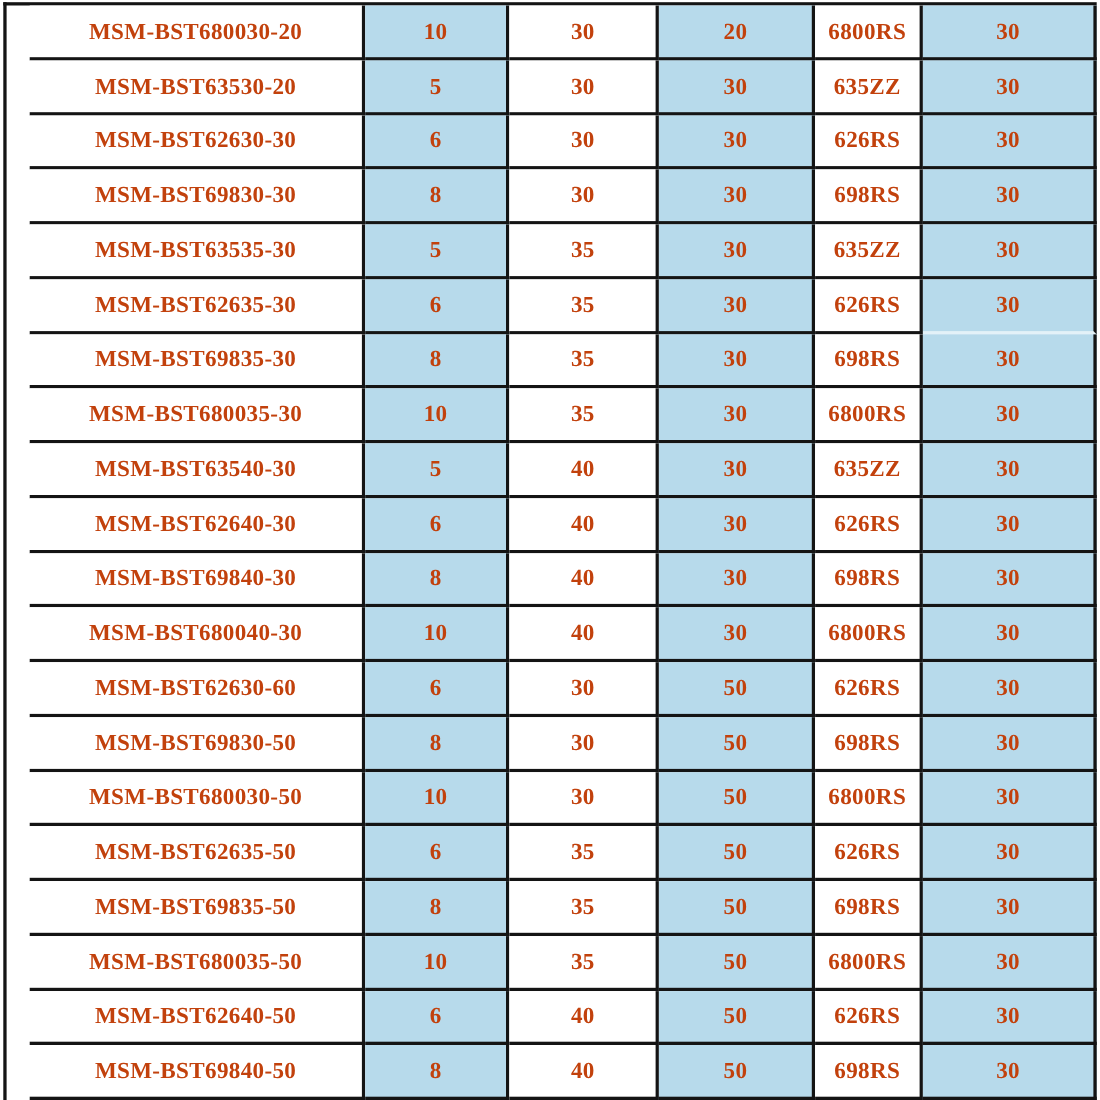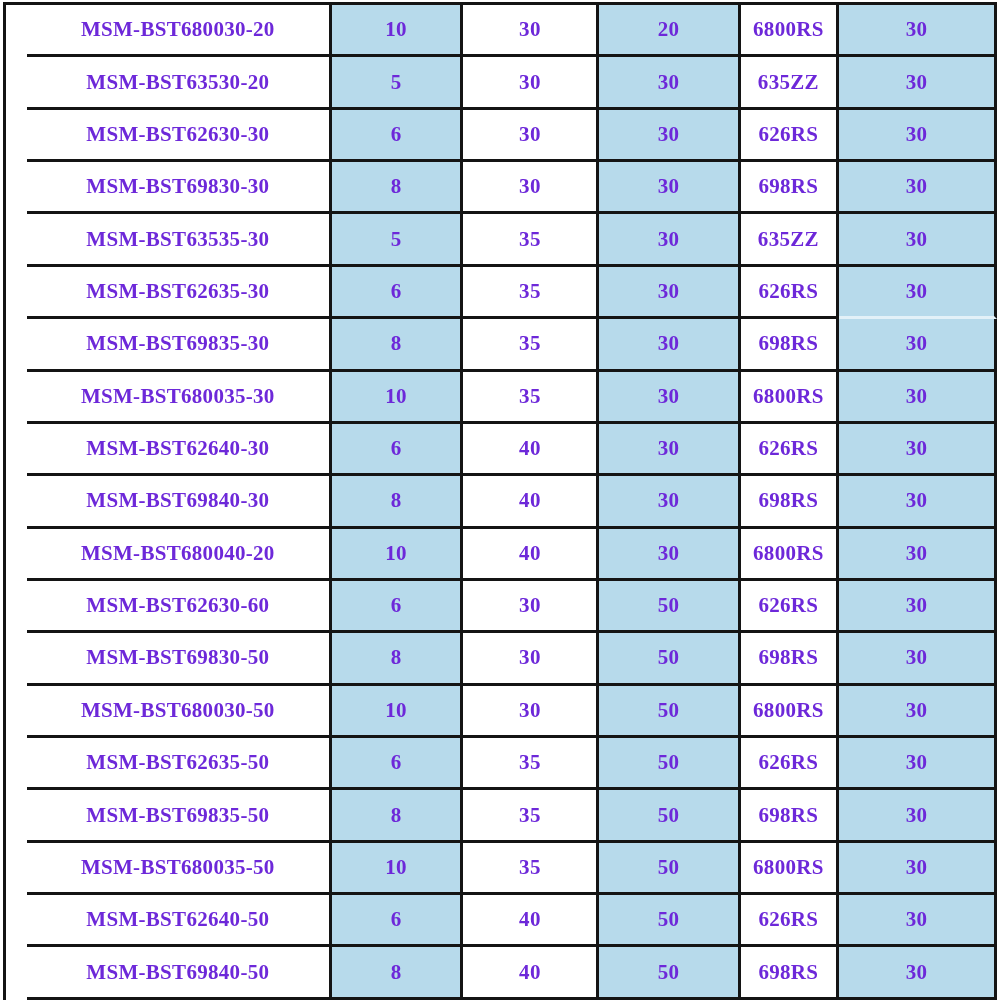--- a/index.html
+++ b/index.html
@@ -18,21 +18,21 @@
   }
   table.spec-table {
     width: 100%;
     height: 998px;
     border-spacing: 0;
     table-layout: fixed;
     border-top: 3px solid #141414;
     border-left: 3px solid #141414;
     font-family: "Liberation Serif", "DejaVu Serif", serif;
     font-weight: 700;
-    color: #6d28d9;
+    color: #c2410c;
     padding-left: 21px;
   }
   table.spec-table td {
     border-right: 3px solid #141414;
     border-bottom: 3px solid #141414;
     text-align: center;
     vertical-align: middle;
     font-size: 21px;
     font-weight: 700;
     letter-spacing: 0.3px;
@@ -130,37 +130,45 @@
         </tr>
         <tr>
           <td>MSM-BST680035-30</td>
           <td>10</td>
           <td>35</td>
           <td>30</td>
           <td>6800RS</td>
           <td>30</td>
         </tr>
         <tr>
+          <td>MSM-BST63540-30</td>
+          <td>5</td>
+          <td>40</td>
+          <td>30</td>
+          <td>635ZZ</td>
+          <td>30</td>
+        </tr>
+        <tr>
           <td>MSM-BST62640-30</td>
           <td>6</td>
           <td>40</td>
           <td>30</td>
           <td>626RS</td>
           <td>30</td>
         </tr>
         <tr>
           <td>MSM-BST69840-30</td>
           <td>8</td>
           <td>40</td>
           <td>30</td>
           <td>698RS</td>
           <td>30</td>
         </tr>
         <tr>
-          <td>MSM-BST680040-20</td>
+          <td>MSM-BST680040-30</td>
           <td>10</td>
           <td>40</td>
           <td>30</td>
           <td>6800RS</td>
           <td>30</td>
         </tr>
         <tr>
           <td>MSM-BST62630-60</td>
           <td>6</td>
           <td>30</td>

